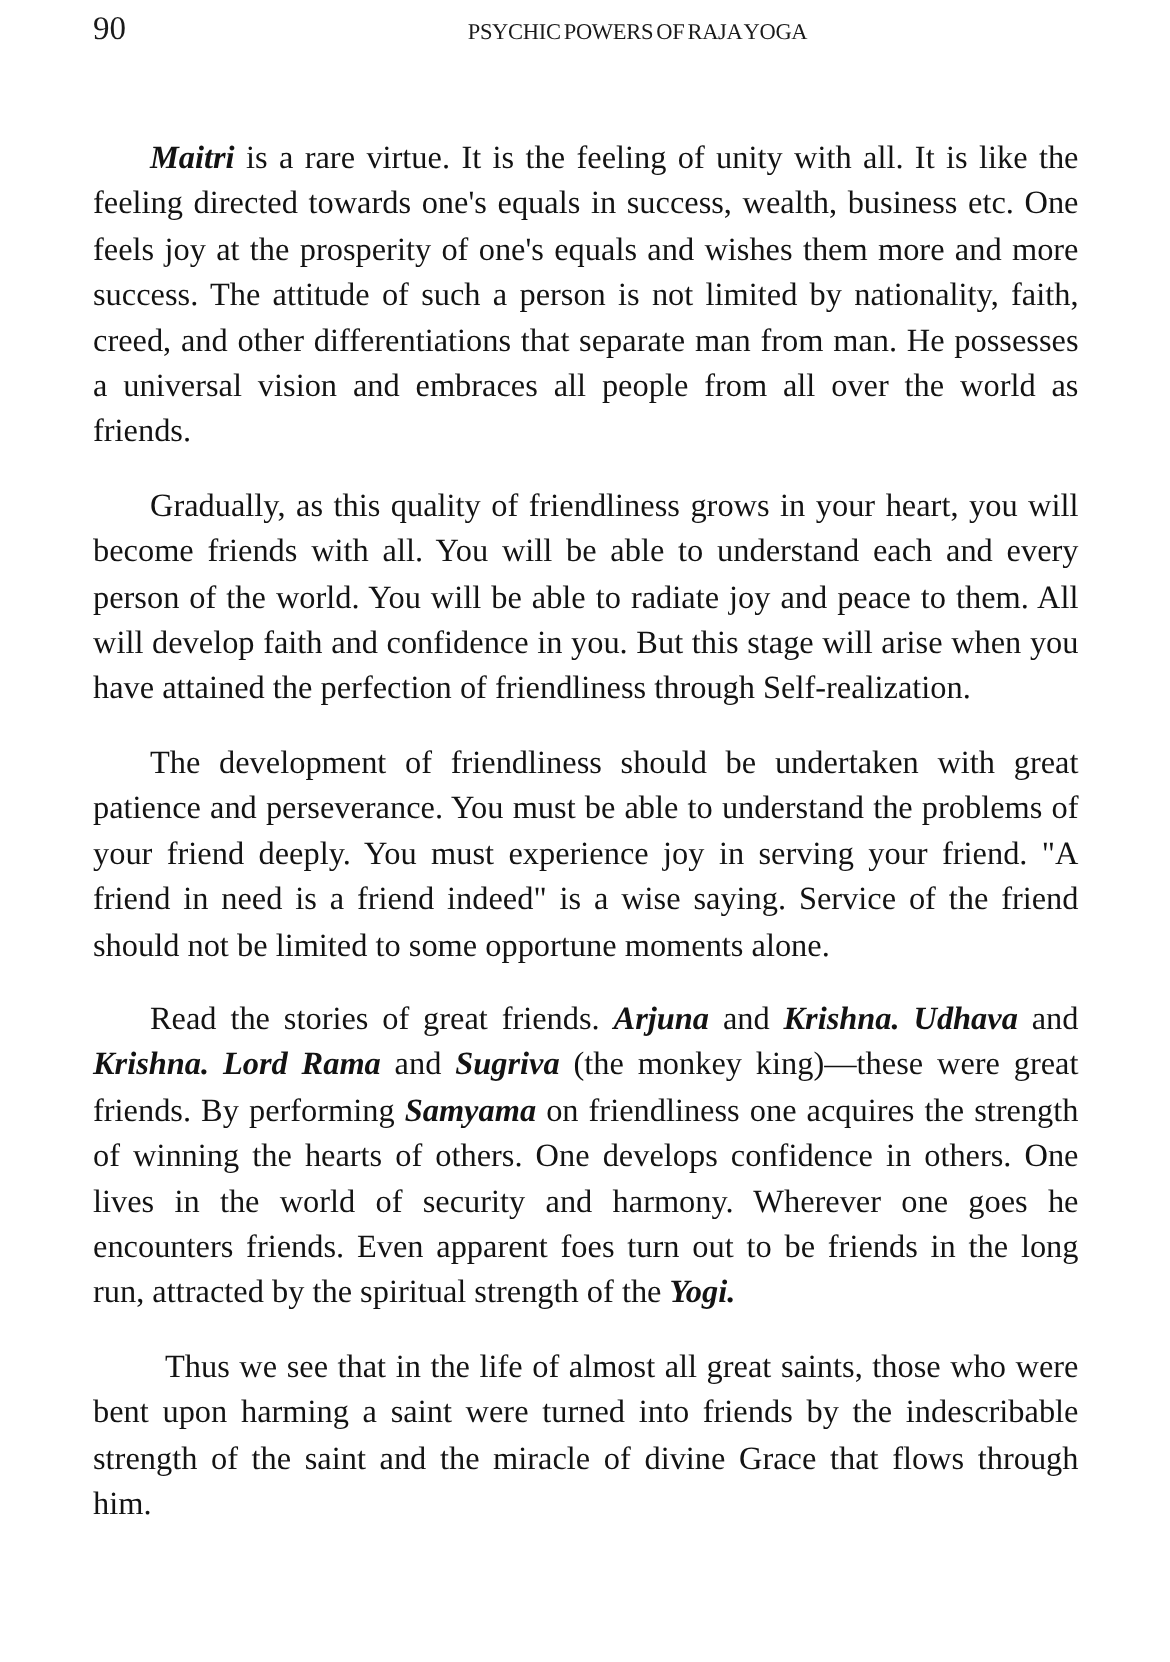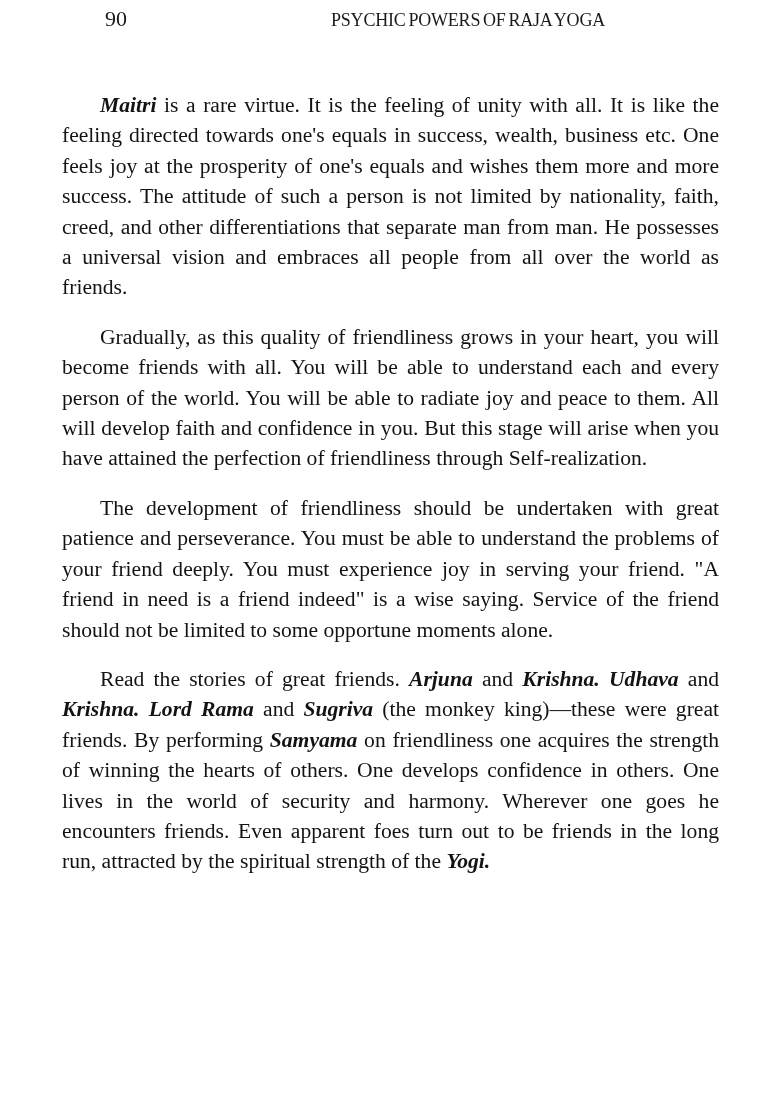--- a/index.html
+++ b/index.html
@@ -25,33 +25,32 @@
 
   
   .running-head {
     position: absolute;
     top: 6px;
     left: 62px;
     width: 656px;
     height: 26px;
     display: flex;
     align-items: baseline;
-    margin-left: 43px;
   }
   .folio {
     font-size: 22px;
     line-height: 26px;
     letter-spacing: 0px;
     color: #1a1a1a;
     flex: 0 0 auto;
   }
   .head-title {
     flex: 1 1 auto;
     text-align: center;
-    font-size: 18px;
+    font-size: 15px;
     line-height: 26px;
     letter-spacing: -0.2px;
     word-spacing: -1.5px;
     color: #1a1a1a;
     padding-left: 48px;
     white-space: nowrap;
   }
 
   
   .textblock {
@@ -105,15 +104,18 @@
     </p>
 
     <p class="para">
       <span>The development of friendliness should be undertaken with great patience and perseverance. You must be able to understand the problems of your friend deeply. You must experience joy in serving your friend. "A friend in need is a friend indeed" is a wise saying. Service of the friend should not be limited to some opportune moments alone.</span>
     </p>
 
     <p class="para">
       <span>Read the stories of great friends. </span><span class="bi">Arjuna</span><span> and </span><span class="bi">Krishna. Udhava</span><span> and </span><span class="bi">Krishna. Lord Rama</span><span> and </span><span class="bi">Sugriva</span><span> (the monkey king)—these were great friends. By performing </span><span class="bi">Samyama</span><span> on friendliness one acquires the strength of winning the hearts of others. One develops confidence in others. One lives in the world of security and harmony. Wherever one goes he encounters friends. Even apparent foes turn out to be friends in the long run, attracted by the spiritual strength of the </span><span class="bi">Yogi.</span>
     </p>
 
+    <p class="para wide-indent">
+      <span>Thus we see that in the life of almost all great saints, those who were bent upon harming a saint were turned into friends by the indescribable strength of the saint and the miracle of divine Grace that flows through him.</span>
+    </p>
 
   </div>
 </div>
 
 </body></html>

